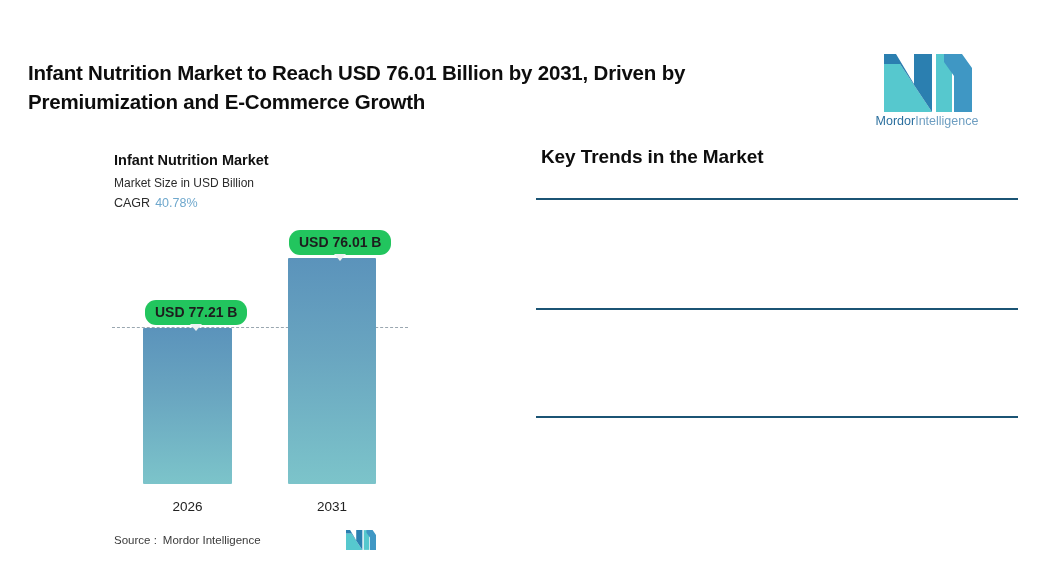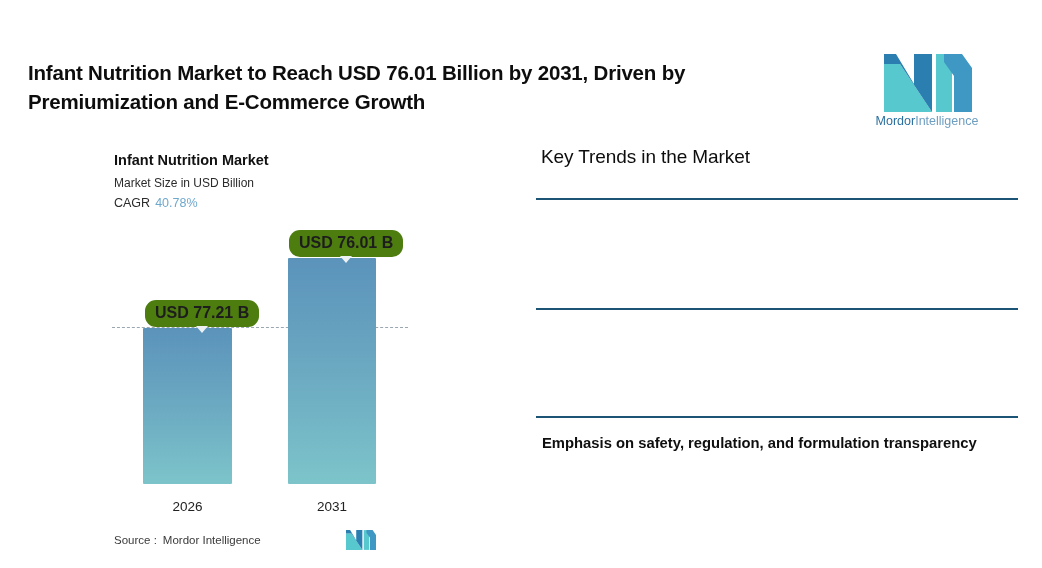--- a/index.html
+++ b/index.html
@@ -139,24 +139,24 @@
     font-size: 13.5px;
     color: #222222;
     text-align: center;
   }
   #xlabel-2026 { left: 143px; width: 89px; }
   #xlabel-2031 { left: 288px; width: 88px; }
 
   
   .callout {
     position: absolute;
-    background: #4d7c0f;
+    background: #22c55e;
     border-radius: 11px;
     padding: 4px 10px 5px 10px;
-    font-size: 16px;
+    font-size: 14px;
     font-weight: bold;
     color: #1d1d1d;
     white-space: nowrap;
     text-align: right;
   }
   .callout::after {
     content: "";
     position: absolute;
     left: 50%;
     margin-left: -6px;
@@ -198,21 +198,21 @@
     left: 536px;
     top: 140px;
     width: 482px;
     height: 420px;
   }
   #trends-heading {
     position: absolute;
     left: 5px;
     top: 6px;
     font-size: 19px;
-    font-weight: normal;
+    font-weight: bold;
     color: #0d0d0d;
     letter-spacing: -0.1px;
   }
   .trend-item {
     position: absolute;
     left: 0;
     width: 482px;
   }
   .trend-rule {
     width: 482px;
@@ -295,15 +295,14 @@
   <div class="trend-item" id="trend-0">
     <div class="trend-rule"></div>
   </div>
 
   <div class="trend-item" id="trend-1">
     <div class="trend-rule"></div>
   </div>
 
   <div class="trend-item" id="trend-2">
     <div class="trend-rule"></div>
-    <div class="trend-text">Emphasis on safety, regulation, and formulation transparency</div>
   </div>
 </div>
 
 </body></html>

